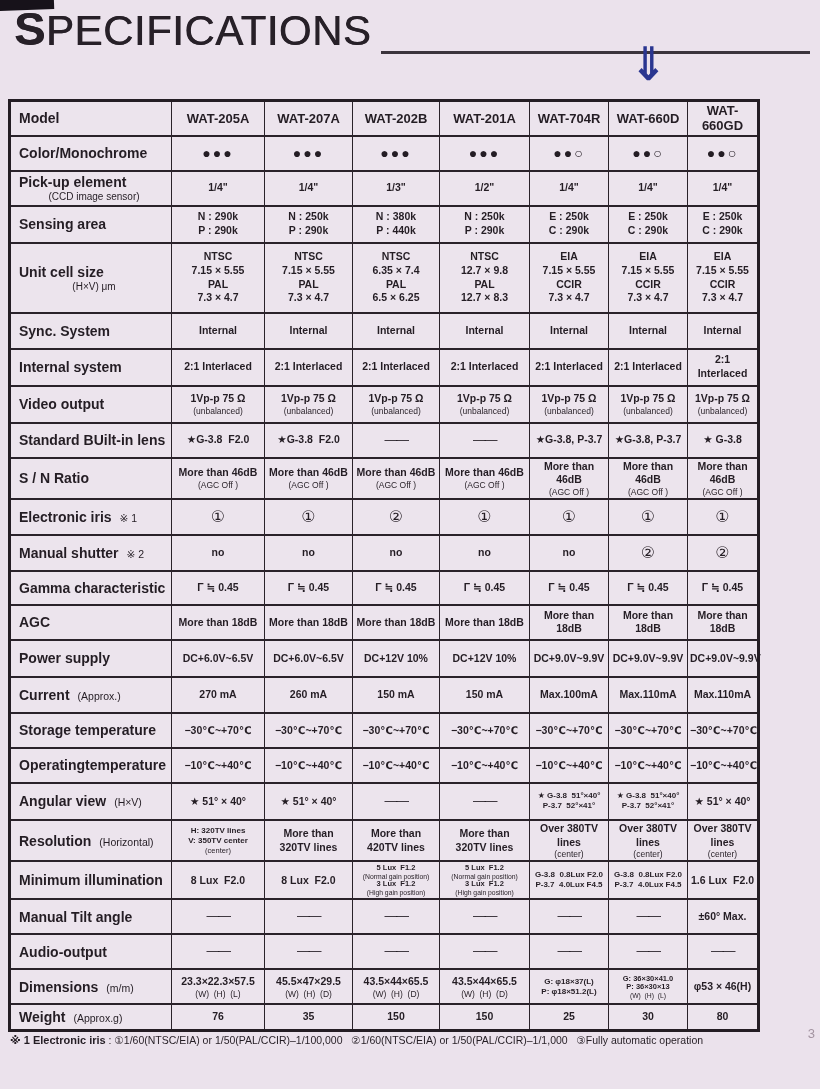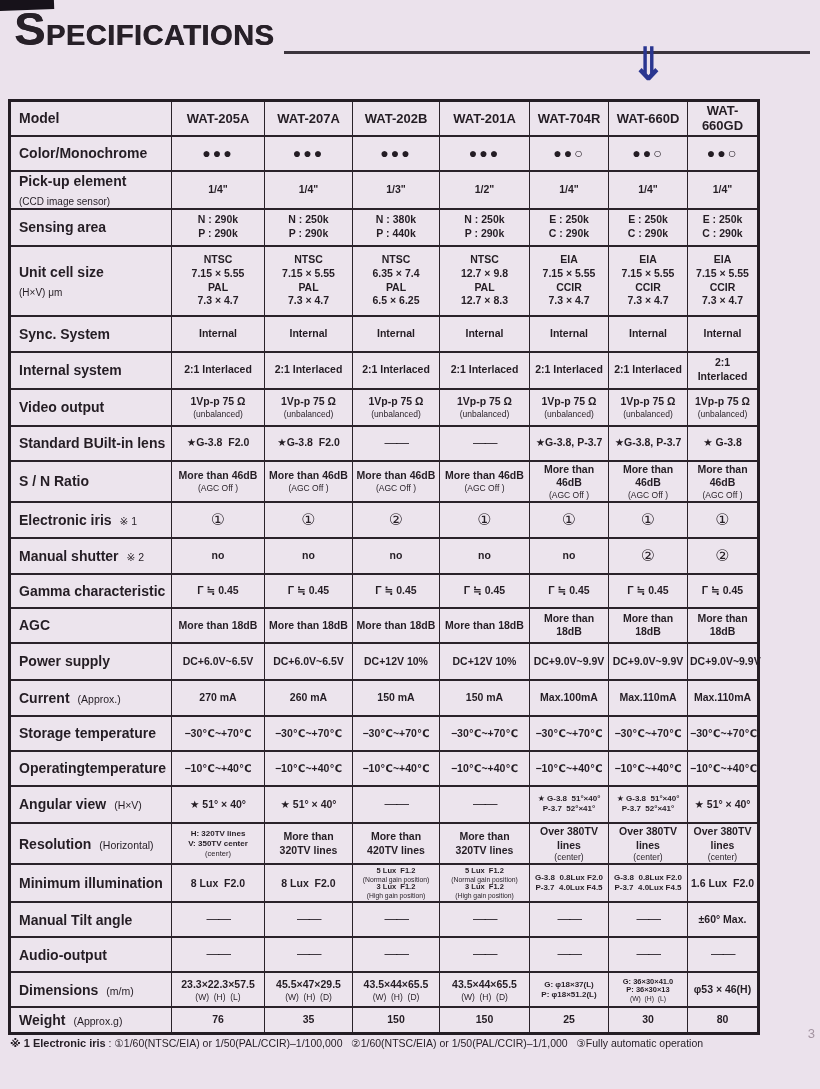--- a/index.html
+++ b/index.html
@@ -16,21 +16,21 @@
     width: 58px; height: 13px;
     background: #17121a; transform: rotate(-2deg);
   }
   .titlebar {
     display: flex; align-items: flex-end;
     padding: 6px 8px 0 14px;
   }
   .title { line-height: 46px; white-space: nowrap; color: #272028;
     text-shadow: 0.6px 0 0 currentColor; letter-spacing: 0.5px; }
   .t-big  { font-size: 47px; font-weight: 700; }
-  .t-rest { font-size: 29px; font-weight: 700; }
+  .t-rest { font-size: 42px; font-weight: 400; }
   .rule { flex: 1; height: 3px; background: #3b343c; margin: 0 2px 9px 10px; }
 
   .arrow {
     position: absolute; left: 630px; top: 38px;
     font-size: 44px; font-weight: 700; color: #2a3690;
     font-family: "DejaVu Sans", sans-serif;
     transform: scaleY(1.05);
   }
 
   table.spec {
@@ -45,21 +45,21 @@
     border: solid #2a222a;
     border-width: 2px 1px;
     padding: 1px 2px;
     vertical-align: middle;
   }
   th.lbl {
     text-align: left; padding-left: 8px;
     font-size: 14px; font-weight: 700;
   }
   th.mdl { font-size: 13px; font-weight: 700; text-align: center; }
-  .sub { display: block; font-size: 10px; font-weight: 400; margin-top: 7px; }
+  .sub { display: block; font-size: 10px; font-weight: 400; margin-top: 1px; text-align: center; }
   .sub.inline { display: inline; margin-left: 8px; font-size: 10.5px; }
 
   .spec td { text-align: center; font-size: 10.5px; font-weight: 700; line-height: 1.3; }
   .ln { white-space: pre-wrap; }
   .ln.fine { font-size: 8.5px; font-weight: 400; line-height: 1.2; }
   td.tiny .ln { font-size: 8px; line-height: 1.25; }
   td.tiny .ln.fine { font-size: 7.5px; }
   td.micro .ln { font-size: 7.5px; line-height: 1.12; }
   td.micro .ln.fine { font-size: 6.8px; font-weight: 400; }
   td.dots { font-size: 14px; letter-spacing: 2px; font-weight: 400; }

